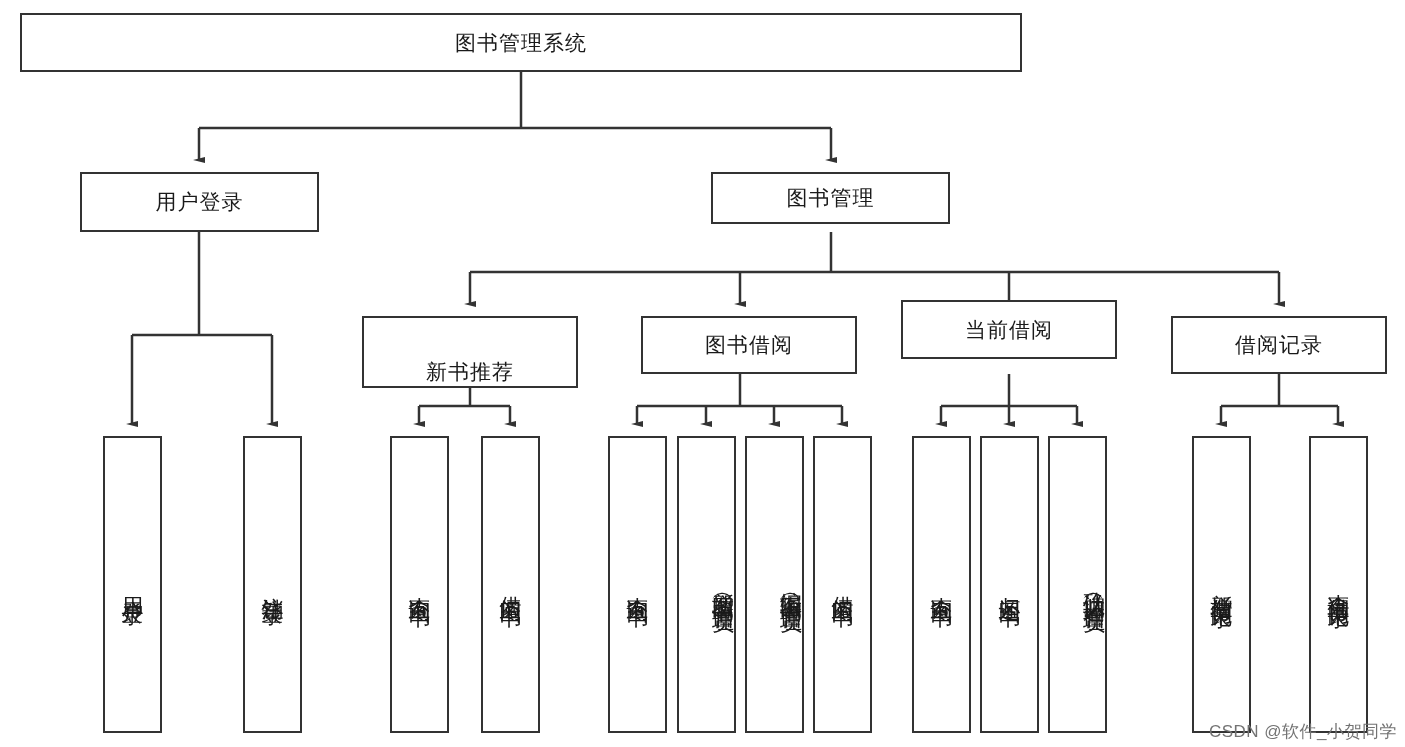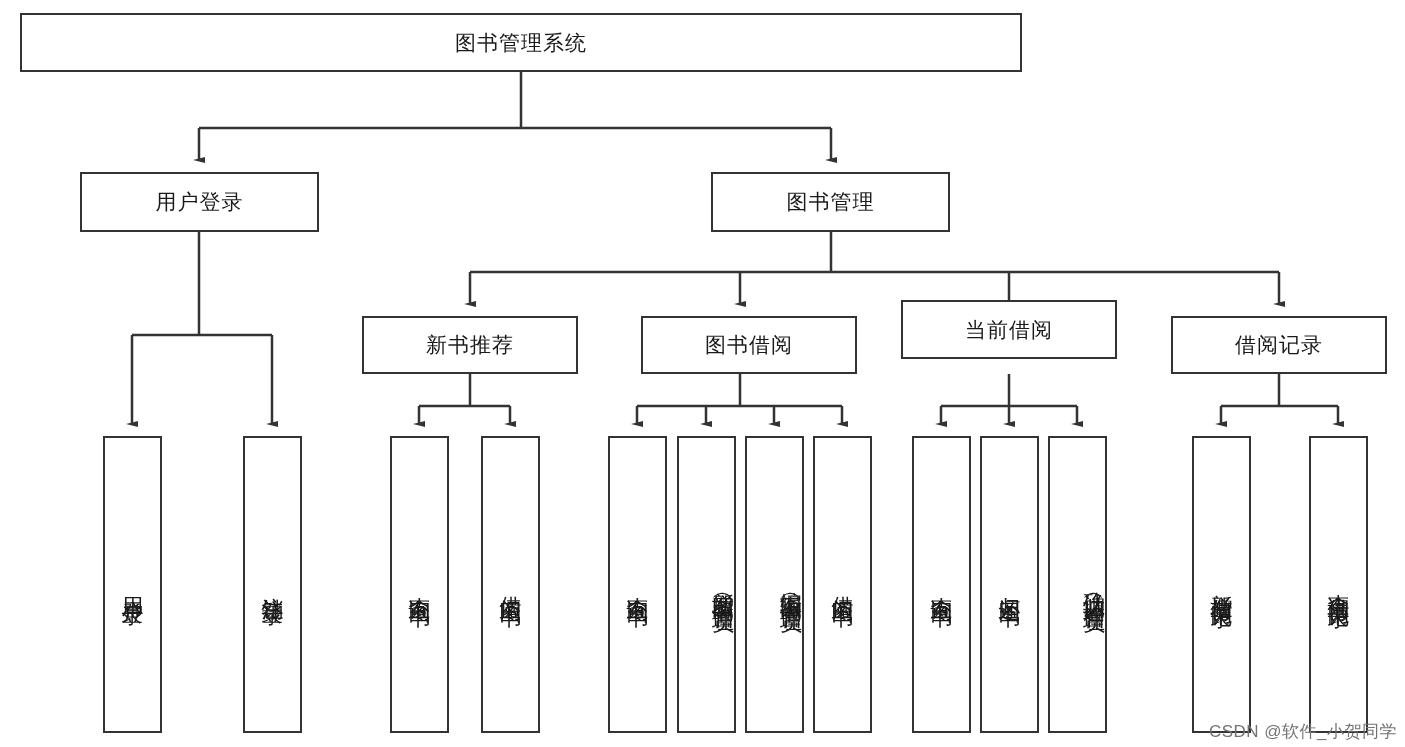--- a/index.html
+++ b/index.html
@@ -132,25 +132,25 @@
     <path d="M1338,406 L1338,424" stroke="#333333" stroke-width="2.5" fill="none" marker-end="url(#arrow)"></path>
   </svg>
 
   <div class="node h" style="left:20px; top:13px; width:1002px; height:59px;">
     <span>图书管理系统</span>
   </div>
 
   <div class="node h" style="left:80px; top:172px; width:239px; height:60px;">
     <span>用户登录</span>
   </div>
-  <div class="node h" style="left:711px; top:172px; width:239px; height:60px;text-align:right;">
+  <div class="node h" style="left:711px; top:172px; width:239px; height:52px;text-align:right;">
     <span>图书管理</span>
   </div>
 
-  <div class="node h" style="left:362px; top:316px; width:216px; height:58px;">
+  <div class="node h" style="left:362px; top:316px; width:216px; height:72px;align-items:flex-end;">
     <span>新书推荐</span>
   </div>
   <div class="node h" style="left:632px; top:316px; width:216px; height:58px;margin-left:9px;">
     <span>图书借阅</span>
   </div>
   <div class="node h" style="left:901px; top:300px; width:216px; height:59px;">
     <span>当前借阅</span>
   </div>
   <div class="node h" style="left:1171px; top:316px; width:216px; height:58px;">
     <span>借阅记录</span>

